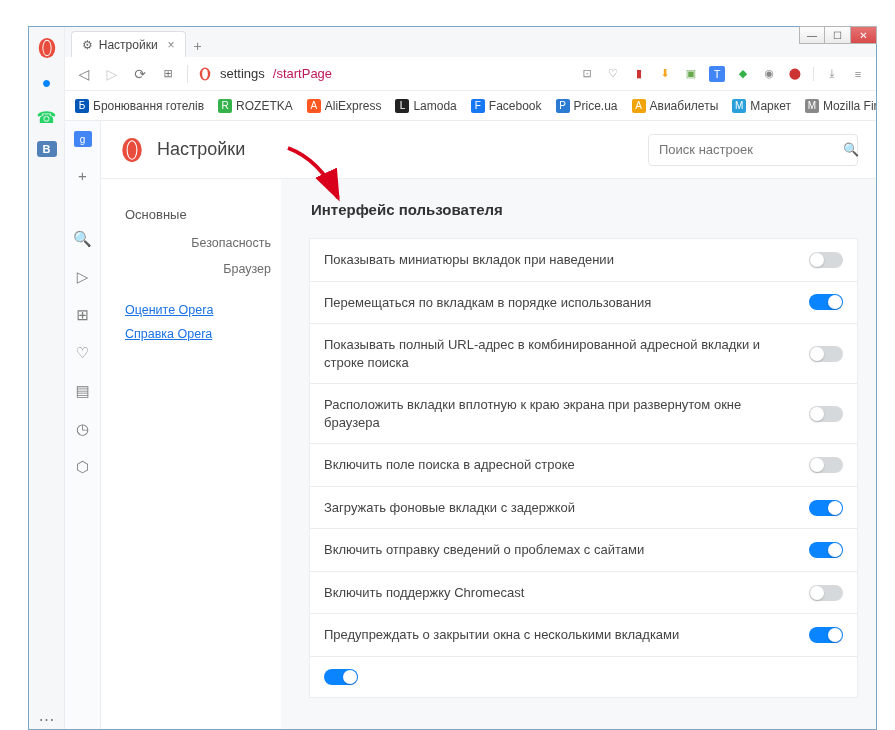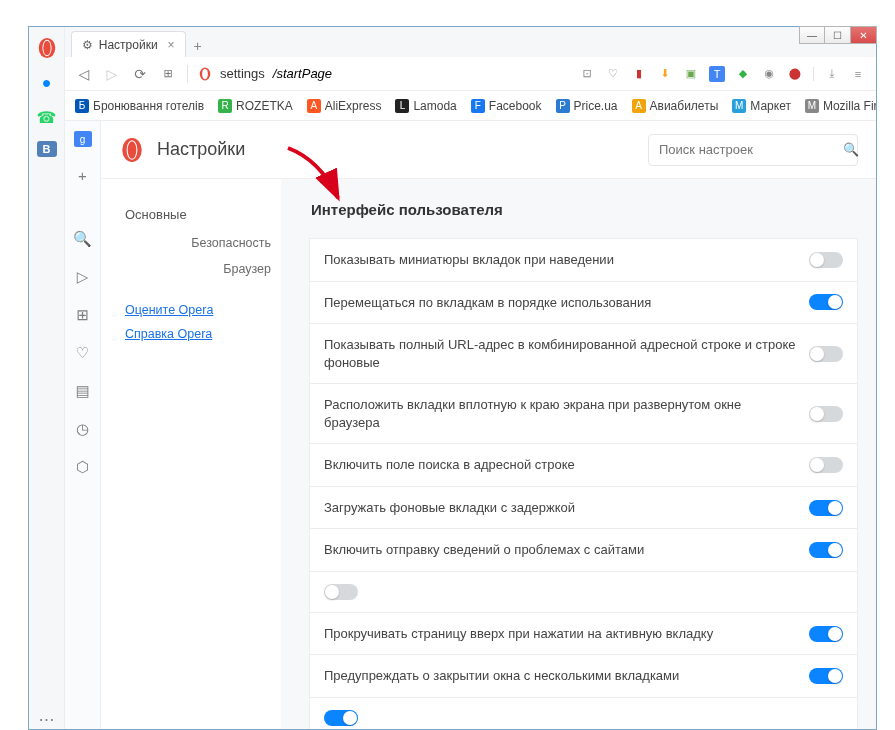--- a/index.html
+++ b/index.html
@@ -26,21 +26,21 @@
 .tab-strip { height: 30px; display: flex; align-items: flex-end; background: #f6f7f8; padding-left: 6px; }
 .tab { height: 26px; display: flex; align-items: center; gap: 6px; padding: 0 10px; background: #fff; border: 1px solid #dcdfe3; border-bottom: none; border-radius: 4px 4px 0 0; font-size: 12px; color: #444; }
 .tab .gear { color: #666; font-size: 12px; }
 .tab .close-tab { color: #888; font-size: 12px; margin-left: 4px; cursor: pointer; }
 .new-tab { width: 24px; height: 22px; display: flex; align-items: center; justify-content: center; color: #888; cursor: pointer; font-size: 14px; }
 
 
 .addr-row { height: 34px; display: flex; align-items: center; gap: 10px; padding: 0 10px; border-bottom: 1px solid #ebedf0; }
 .addr-btn { width: 18px; height: 18px; display: flex; align-items: center; justify-content: center; color: #777; cursor: pointer; font-size: 14px; }
 .addr-field { flex: 1; display: flex; align-items: center; gap: 8px; font-size: 13px; color: #333; }
-.addr-field .url-path { color: #000000; font-style: italic; }
+.addr-field .url-path { color: #be185d; }
 .addr-icons { display: flex; align-items: center; gap: 10px; color: #888; font-size: 14px; }
 .ext-ic { width: 16px; height: 16px; display: flex; align-items: center; justify-content: center; font-size: 11px; }
 
 
 .bm-row { height: 30px; display: flex; align-items: center; gap: 14px; padding: 0 10px; border-bottom: 1px solid #ebedf0; font-size: 12px; color: #444; white-space: nowrap; overflow: hidden; }
 .bm-item { display: flex; align-items: center; gap: 4px; cursor: pointer; }
 .bm-ic { width: 14px; height: 14px; display: inline-flex; align-items: center; justify-content: center; border-radius: 2px; font-size: 10px; color: #fff; }
 
 
 .inner-main { flex: 1; display: flex; min-height: 0; }
@@ -234,45 +234,42 @@
               <div id="rows">
                   <div class="setting-row">
                     <div class="setting-label">Показывать миниатюры вкладок при наведении</div>
                     <div class="toggle"></div>
                   </div>
                   <div class="setting-row">
                     <div class="setting-label">Перемещаться по вкладкам в порядке использования</div>
                     <div class="toggle on"></div>
                   </div>
                   <div class="setting-row">
-                    <div class="setting-label">Показывать полный URL-адрес в комбинированной адресной строке и строке фоновые</div>
+                    <div class="setting-label">Показывать полный URL-адрес в комбинированной адресной вкладки и строке поиска</div>
                     <div class="toggle"></div>
                   </div>
                   <div class="setting-row">
                     <div class="setting-label">Расположить вкладки вплотную к краю экрана при развернутом окне браузера</div>
                     <div class="toggle"></div>
                   </div>
                   <div class="setting-row">
                     <div class="setting-label">Включить поле поиска в адресной строке</div>
                     <div class="toggle"></div>
                   </div>
                   <div class="setting-row">
                     <div class="setting-label">Загружать фоновые вкладки с задержкой</div>
                     <div class="toggle on"></div>
                   </div>
                   <div class="setting-row">
                     <div class="setting-label">Включить отправку сведений о проблемах с сайтами</div>
                     <div class="toggle on"></div>
                   </div>
                   <div class="setting-row">
-                    <div class="toggle"></div>
-                  </div>
-                  <div class="setting-row">
-                    <div class="setting-label">Прокручивать страницу вверх при нажатии на активную вкладку</div>
-                    <div class="toggle on"></div>
+                    <div class="setting-label">Включить поддержку Chromecast</div>
+                    <div class="toggle"></div>
                   </div>
                   <div class="setting-row">
                     <div class="setting-label">Предупреждать о закрытии окна с несколькими вкладками</div>
                     <div class="toggle on"></div>
                   </div>
                   <div class="setting-row">
                     <div class="toggle on"></div>
                   </div>
                 </div>
 

